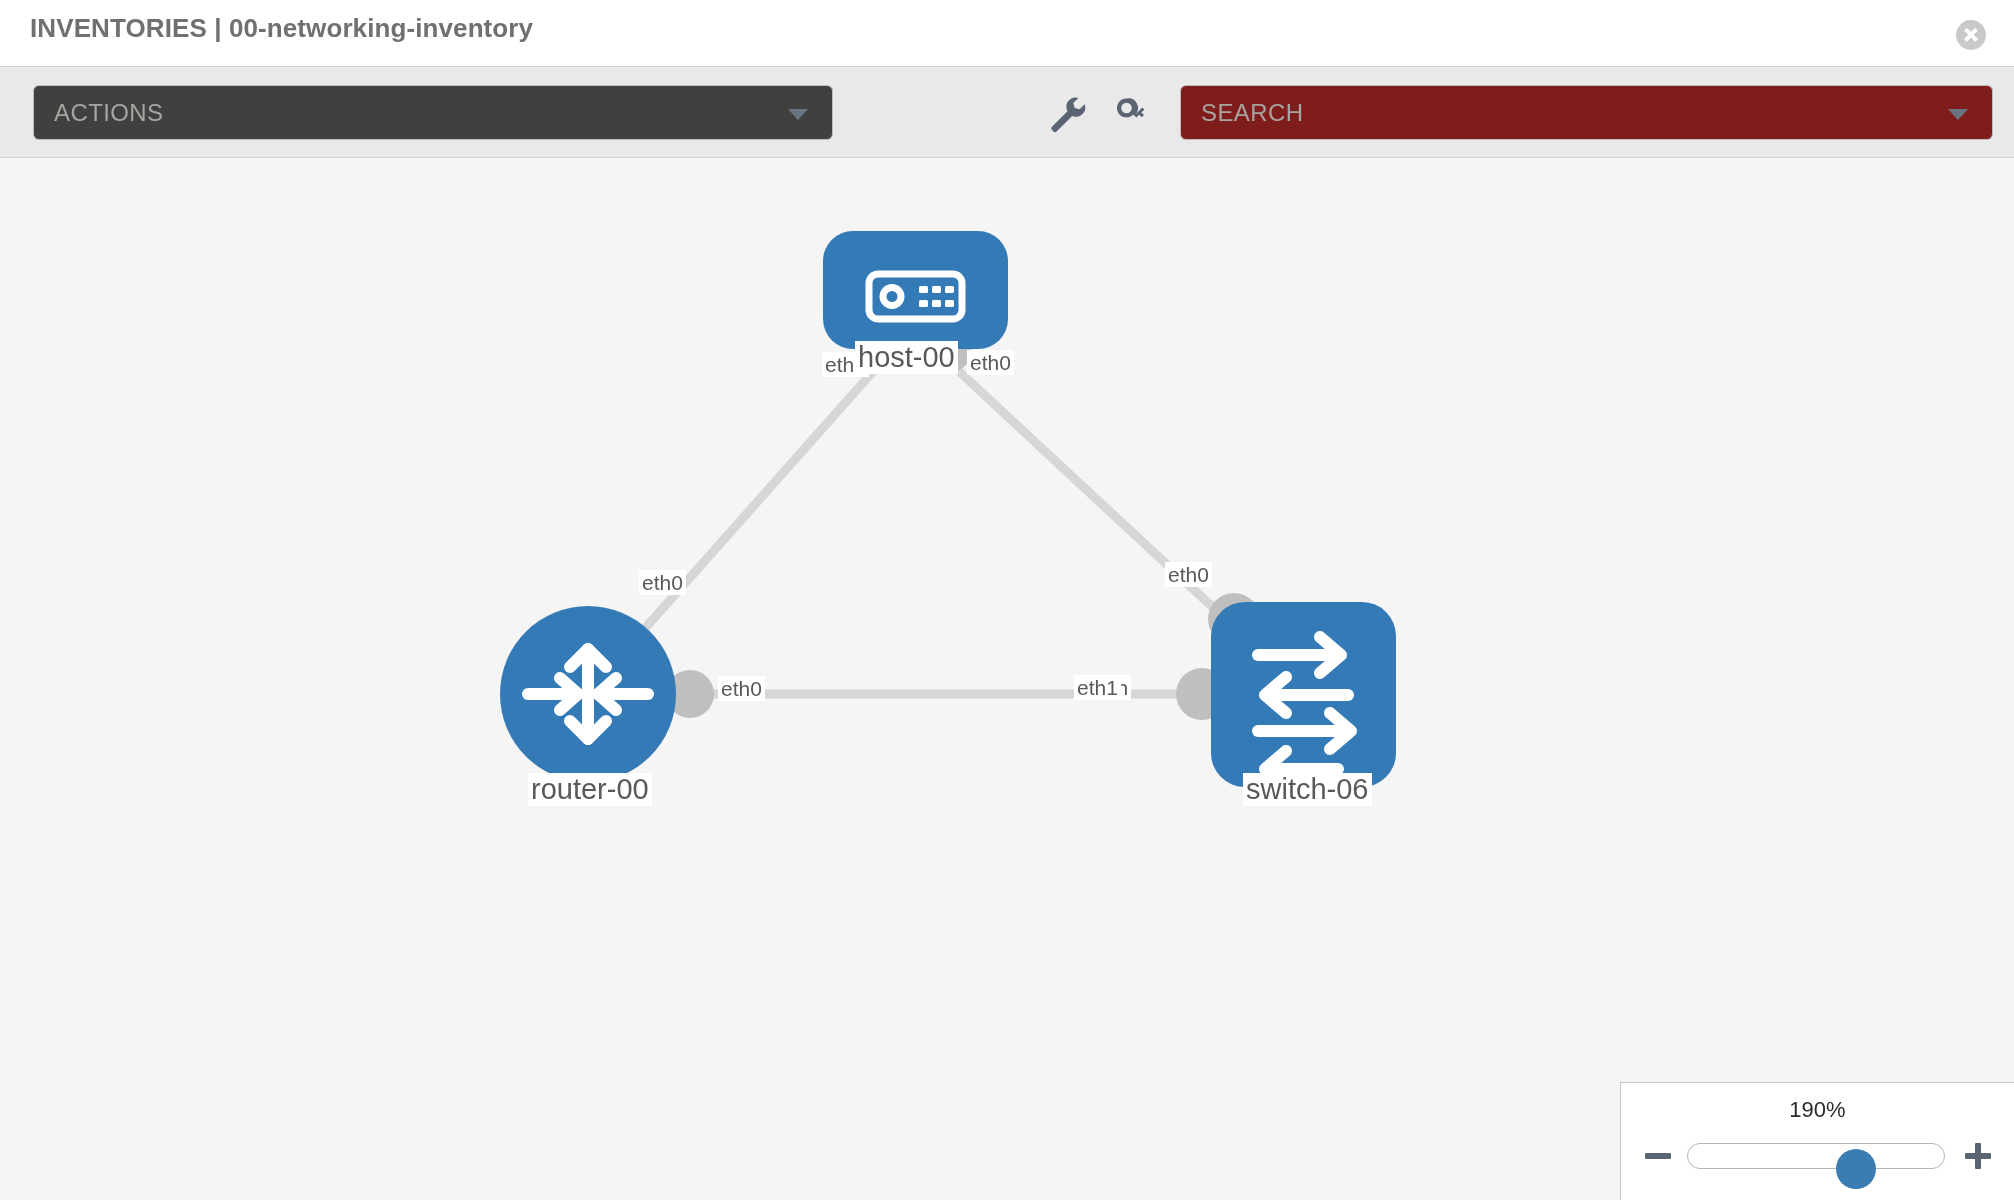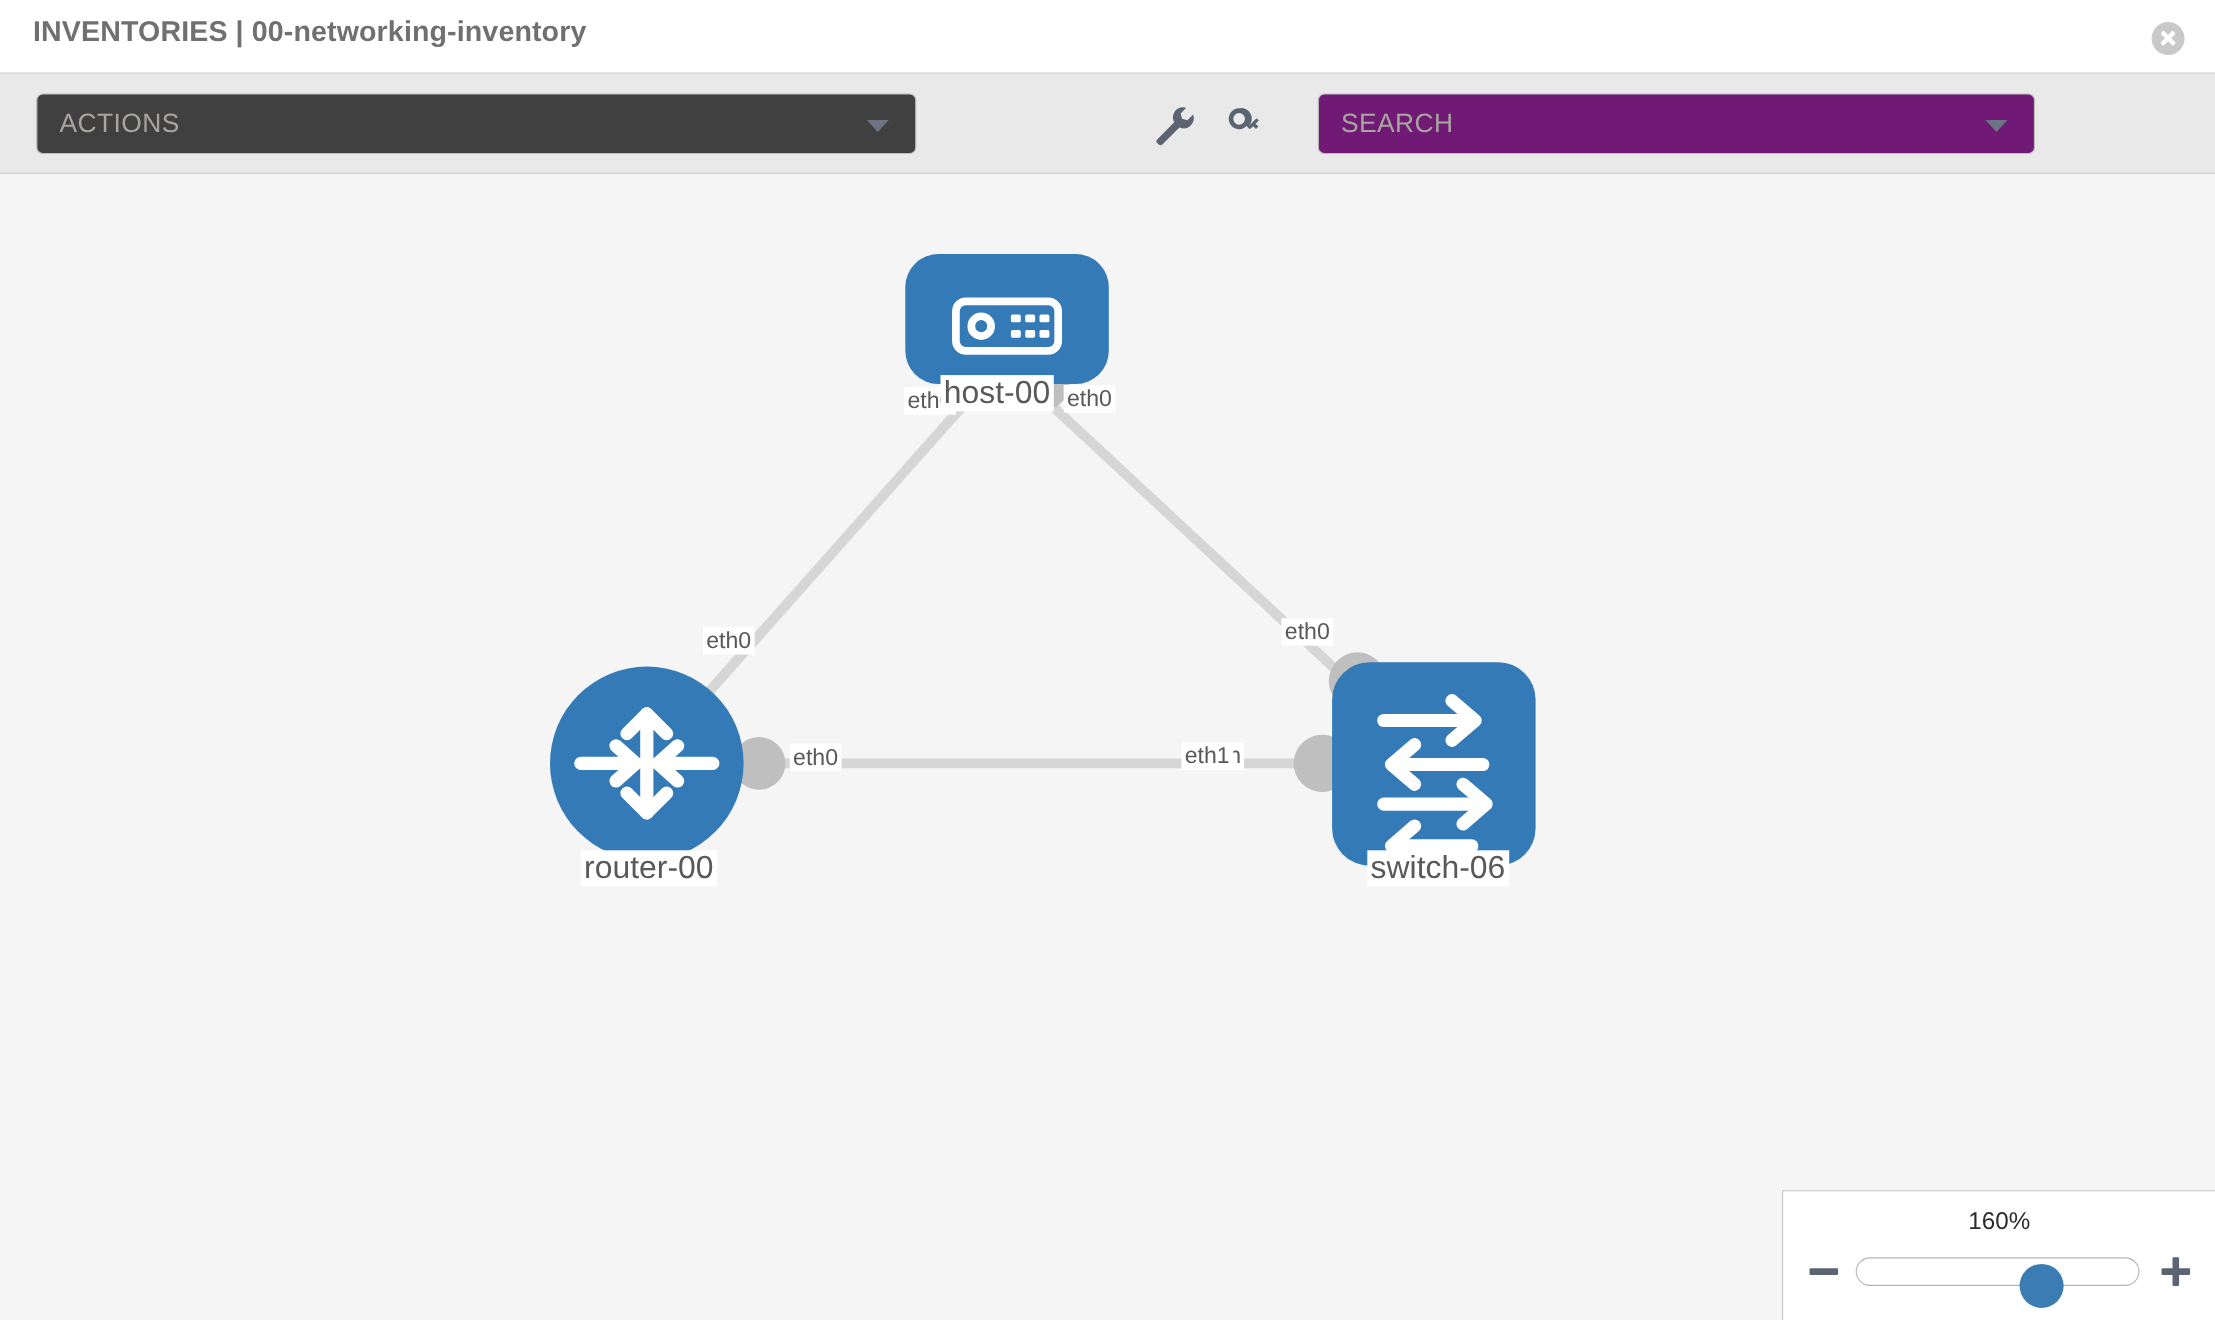--- a/index.html
+++ b/index.html
@@ -94,26 +94,25 @@
     width: 42px; height: 42px;
     cursor: pointer;
   }
   .tool-icon.wrench { left: 1045px; }
   .tool-icon.key    { left: 1111px; }
   .tool-icon svg { display:block; width: 42px; height: 42px; }
 
   .search-box {
     position: absolute;
     left: 1180px; top: 18px;
-    width: 652px; height: 55px;
-    background: #701a75;
+    width: 813px; height: 55px;
+    background: #7f1d1d;
     border: 1px solid #bdbdbd;
     border-radius: 6px;
     cursor: text;
-    margin-left: 18px;
   }
   .search-box .label {
     position: absolute;
     left: 20px; top: 13px;
     font-size: 24px;
     color: #a8a49f;
     letter-spacing: 0.4px;
   }
   .search-box .caret { right: 24px; top: 23px; }
 
@@ -326,21 +325,21 @@
 
     <span class="chip iface" style="left:718px; top:517px;">eth0</span>
     <span class="chip iface" style="left:1096px; top:516px;">eth</span>
     <span class="chip iface" style="left:1074px; top:516px;">eth1</span>
 
     <span class="chip nodename" style="left:528px; top:614px;">router-00</span>
     <span class="chip nodename" style="left:1243px; top:614px;">switch-06</span>
   </div>
 
   <div class="zoom-panel">
-    <div class="zoom-value">160%</div>
+    <div class="zoom-value">190%</div>
     <div class="zoom-row">
       <div class="zoom-minus">
         <span class="h"></span>
       </div>
       <div class="zoom-track">
         <div class="zoom-thumb"></div>
       </div>
       <div class="zoom-plus">
         <span class="h"></span>
         <span class="v"></span>

